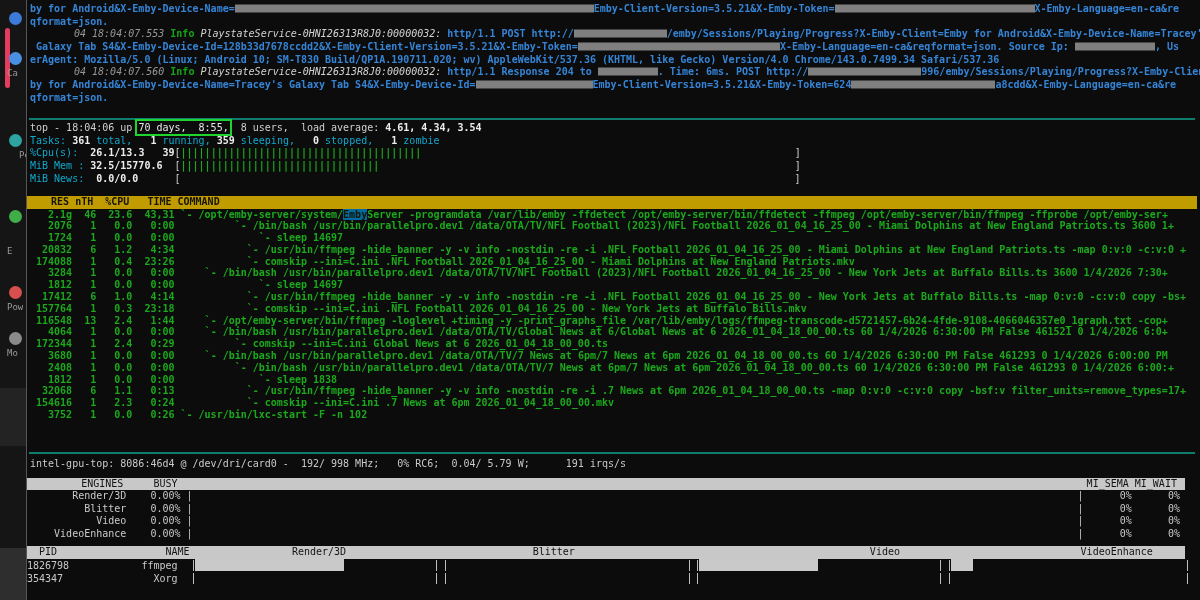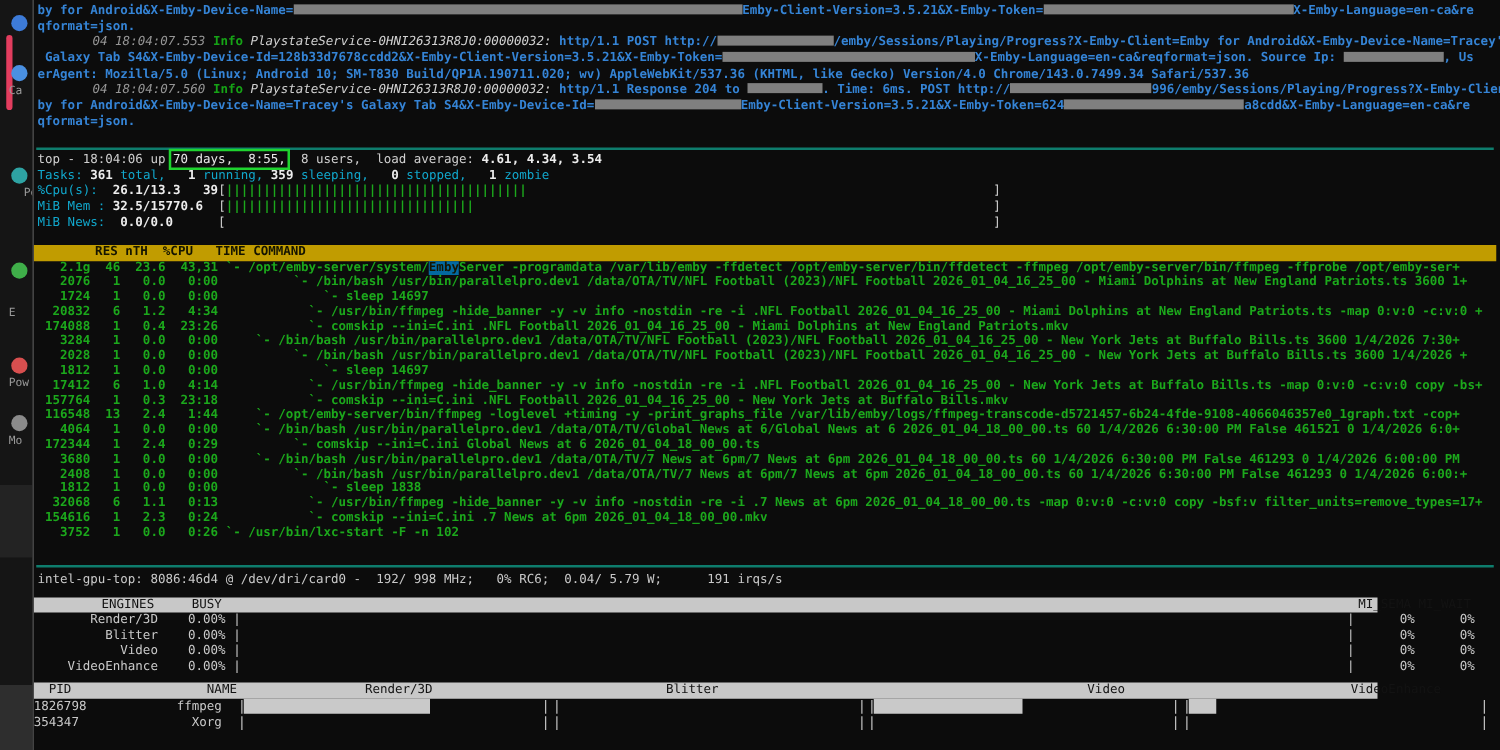--- a/index.html
+++ b/index.html
@@ -31,22 +31,22 @@
   .seg-n  {color:#ededed;font-weight:bold;}
   .seg-c  {color:#11a8cd;}
   .seg-bar{color:#1ca81c;font-weight:bold;}
   .seg-g  {color:#1ca81c;font-weight:bold;}
   .seg-hl {background:#0369a1;color:#151500;font-weight:bold;}
   .seg-box{outline:2px solid #1fd42f;outline-offset:1px;color:#e8e8e8;}
   .seg-gpu{color:#c9c9c9;}
   .red-block{display:inline-block;height:8px;background:#7f7f7f;transform:translateY(0.5px);}
   .hr{position:absolute;left:2px;width:1166px;height:2px;background:#0e7d6d;}
   .hdr-bar{position:absolute;left:0;width:1170px;height:12.5px;background:#c19c00;}
-  .hdr-bar .line{color:#151500;font-weight:bold;height:12.5px;line-height:12.5px;padding-left:25px;}
-  .gray-bar{position:absolute;left:0;width:1075px;height:12.5px;background:#c8c8c8;}
+  .hdr-bar .line{color:#151500;font-weight:bold;height:12.5px;line-height:12.5px;}
+  .gray-bar{position:absolute;left:0;width:1158px;height:12.5px;background:#c8c8c8;}
   .gray-bar .line{color:#131313;height:12.5px;line-height:12.5px;}
   .client-row{position:absolute;left:0;height:13px;width:1170px;}
   .client-row .line{height:13px;line-height:13px;color:#c9c9c9;}
   .vpipe{position:absolute;top:1px;width:1.3px;height:11px;background:#bdbdbd;}
   .gfill{position:absolute;top:0;height:12.8px;background:#c9c9c9;}
 </style>
 </head>
 <body>
 
 <div class="dock">
@@ -99,21 +99,20 @@
     <div class="line">    RES nTH  %CPU   TIME COMMAND</div>
   </div>
 
   <div class="section proc-lines" style="top:208.5px;">
       <div class="line"><span class="seg-g">   2.1g  46  23.6  43,31 </span><span class="seg-g">`- /opt/emby-server/system/</span><span class="seg-hl">Emby</span><span class="seg-g">Server -programdata /var/lib/emby -ffdetect /opt/emby-server/bin/ffdetect -ffmpeg /opt/emby-server/bin/ffmpeg -ffprobe /opt/emby-ser+</span></div>
       <div class="line"><span class="seg-g">   2076   1   0.0   0:00          </span><span class="seg-g">`- /bin/bash /usr/bin/parallelpro.dev1 /data/OTA/TV/NFL Football (2023)/NFL Football 2026_01_04_16_25_00 - Miami Dolphins at New England Patriots.ts 3600 1+</span></div>
       <div class="line"><span class="seg-g">   1724   1   0.0   0:00              </span><span class="seg-g">`- sleep 14697</span></div>
       <div class="line"><span class="seg-g">  20832   6   1.2   4:34            </span><span class="seg-g">`- /usr/bin/ffmpeg -hide_banner -y -v info -nostdin -re -i .NFL Football 2026_01_04_16_25_00 - Miami Dolphins at New England Patriots.ts -map 0:v:0 -c:v:0 +</span></div>
       <div class="line"><span class="seg-g"> 174088   1   0.4  23:26            </span><span class="seg-g">`- comskip --ini=C.ini .NFL Football 2026_01_04_16_25_00 - Miami Dolphins at New England Patriots.mkv</span></div>
       <div class="line"><span class="seg-g">   3284   1   0.0   0:00     </span><span class="seg-g">`- /bin/bash /usr/bin/parallelpro.dev1 /data/OTA/TV/NFL Football (2023)/NFL Football 2026_01_04_16_25_00 - New York Jets at Buffalo Bills.ts 3600 1/4/2026 7:30+</span></div>
-      <div class="line"><span class="seg-g">   2028   1   0.0   0:00          </span><span class="seg-g">`- /bin/bash /usr/bin/parallelpro.dev1 /data/OTA/TV/NFL Football (2023)/NFL Football 2026_01_04_16_25_00 - New York Jets at Buffalo Bills.ts 3600 1/4/2026 +</span></div>
       <div class="line"><span class="seg-g">   1812   1   0.0   0:00              </span><span class="seg-g">`- sleep 14697</span></div>
       <div class="line"><span class="seg-g">  17412   6   1.0   4:14            </span><span class="seg-g">`- /usr/bin/ffmpeg -hide_banner -y -v info -nostdin -re -i .NFL Football 2026_01_04_16_25_00 - New York Jets at Buffalo Bills.ts -map 0:v:0 -c:v:0 copy -bs+</span></div>
       <div class="line"><span class="seg-g"> 157764   1   0.3  23:18            </span><span class="seg-g">`- comskip --ini=C.ini .NFL Football 2026_01_04_16_25_00 - New York Jets at Buffalo Bills.mkv</span></div>
       <div class="line"><span class="seg-g"> 116548  13   2.4   1:44     </span><span class="seg-g">`- /opt/emby-server/bin/ffmpeg -loglevel +timing -y -print_graphs_file /var/lib/emby/logs/ffmpeg-transcode-d5721457-6b24-4fde-9108-4066046357e0_1graph.txt -cop+</span></div>
       <div class="line"><span class="seg-g">   4064   1   0.0   0:00     </span><span class="seg-g">`- /bin/bash /usr/bin/parallelpro.dev1 /data/OTA/TV/Global News at 6/Global News at 6 2026_01_04_18_00_00.ts 60 1/4/2026 6:30:00 PM False 461521 0 1/4/2026 6:0+</span></div>
       <div class="line"><span class="seg-g"> 172344   1   2.4   0:29          </span><span class="seg-g">`- comskip --ini=C.ini Global News at 6 2026_01_04_18_00_00.ts</span></div>
       <div class="line"><span class="seg-g">   3680   1   0.0   0:00     </span><span class="seg-g">`- /bin/bash /usr/bin/parallelpro.dev1 /data/OTA/TV/7 News at 6pm/7 News at 6pm 2026_01_04_18_00_00.ts 60 1/4/2026 6:30:00 PM False 461293 0 1/4/2026 6:00:00 PM</span></div>
       <div class="line"><span class="seg-g">   2408   1   0.0   0:00          </span><span class="seg-g">`- /bin/bash /usr/bin/parallelpro.dev1 /data/OTA/TV/7 News at 6pm/7 News at 6pm 2026_01_04_18_00_00.ts 60 1/4/2026 6:30:00 PM False 461293 0 1/4/2026 6:00:+</span></div>
       <div class="line"><span class="seg-g">   1812   1   0.0   0:00              </span><span class="seg-g">`- sleep 1838</span></div>
       <div class="line"><span class="seg-g">  32068   6   1.1   0:13            </span><span class="seg-g">`- /usr/bin/ffmpeg -hide_banner -y -v info -nostdin -re -i .7 News at 6pm 2026_01_04_18_00_00.ts -map 0:v:0 -c:v:0 copy -bsf:v filter_units=remove_types=17+</span></div>

